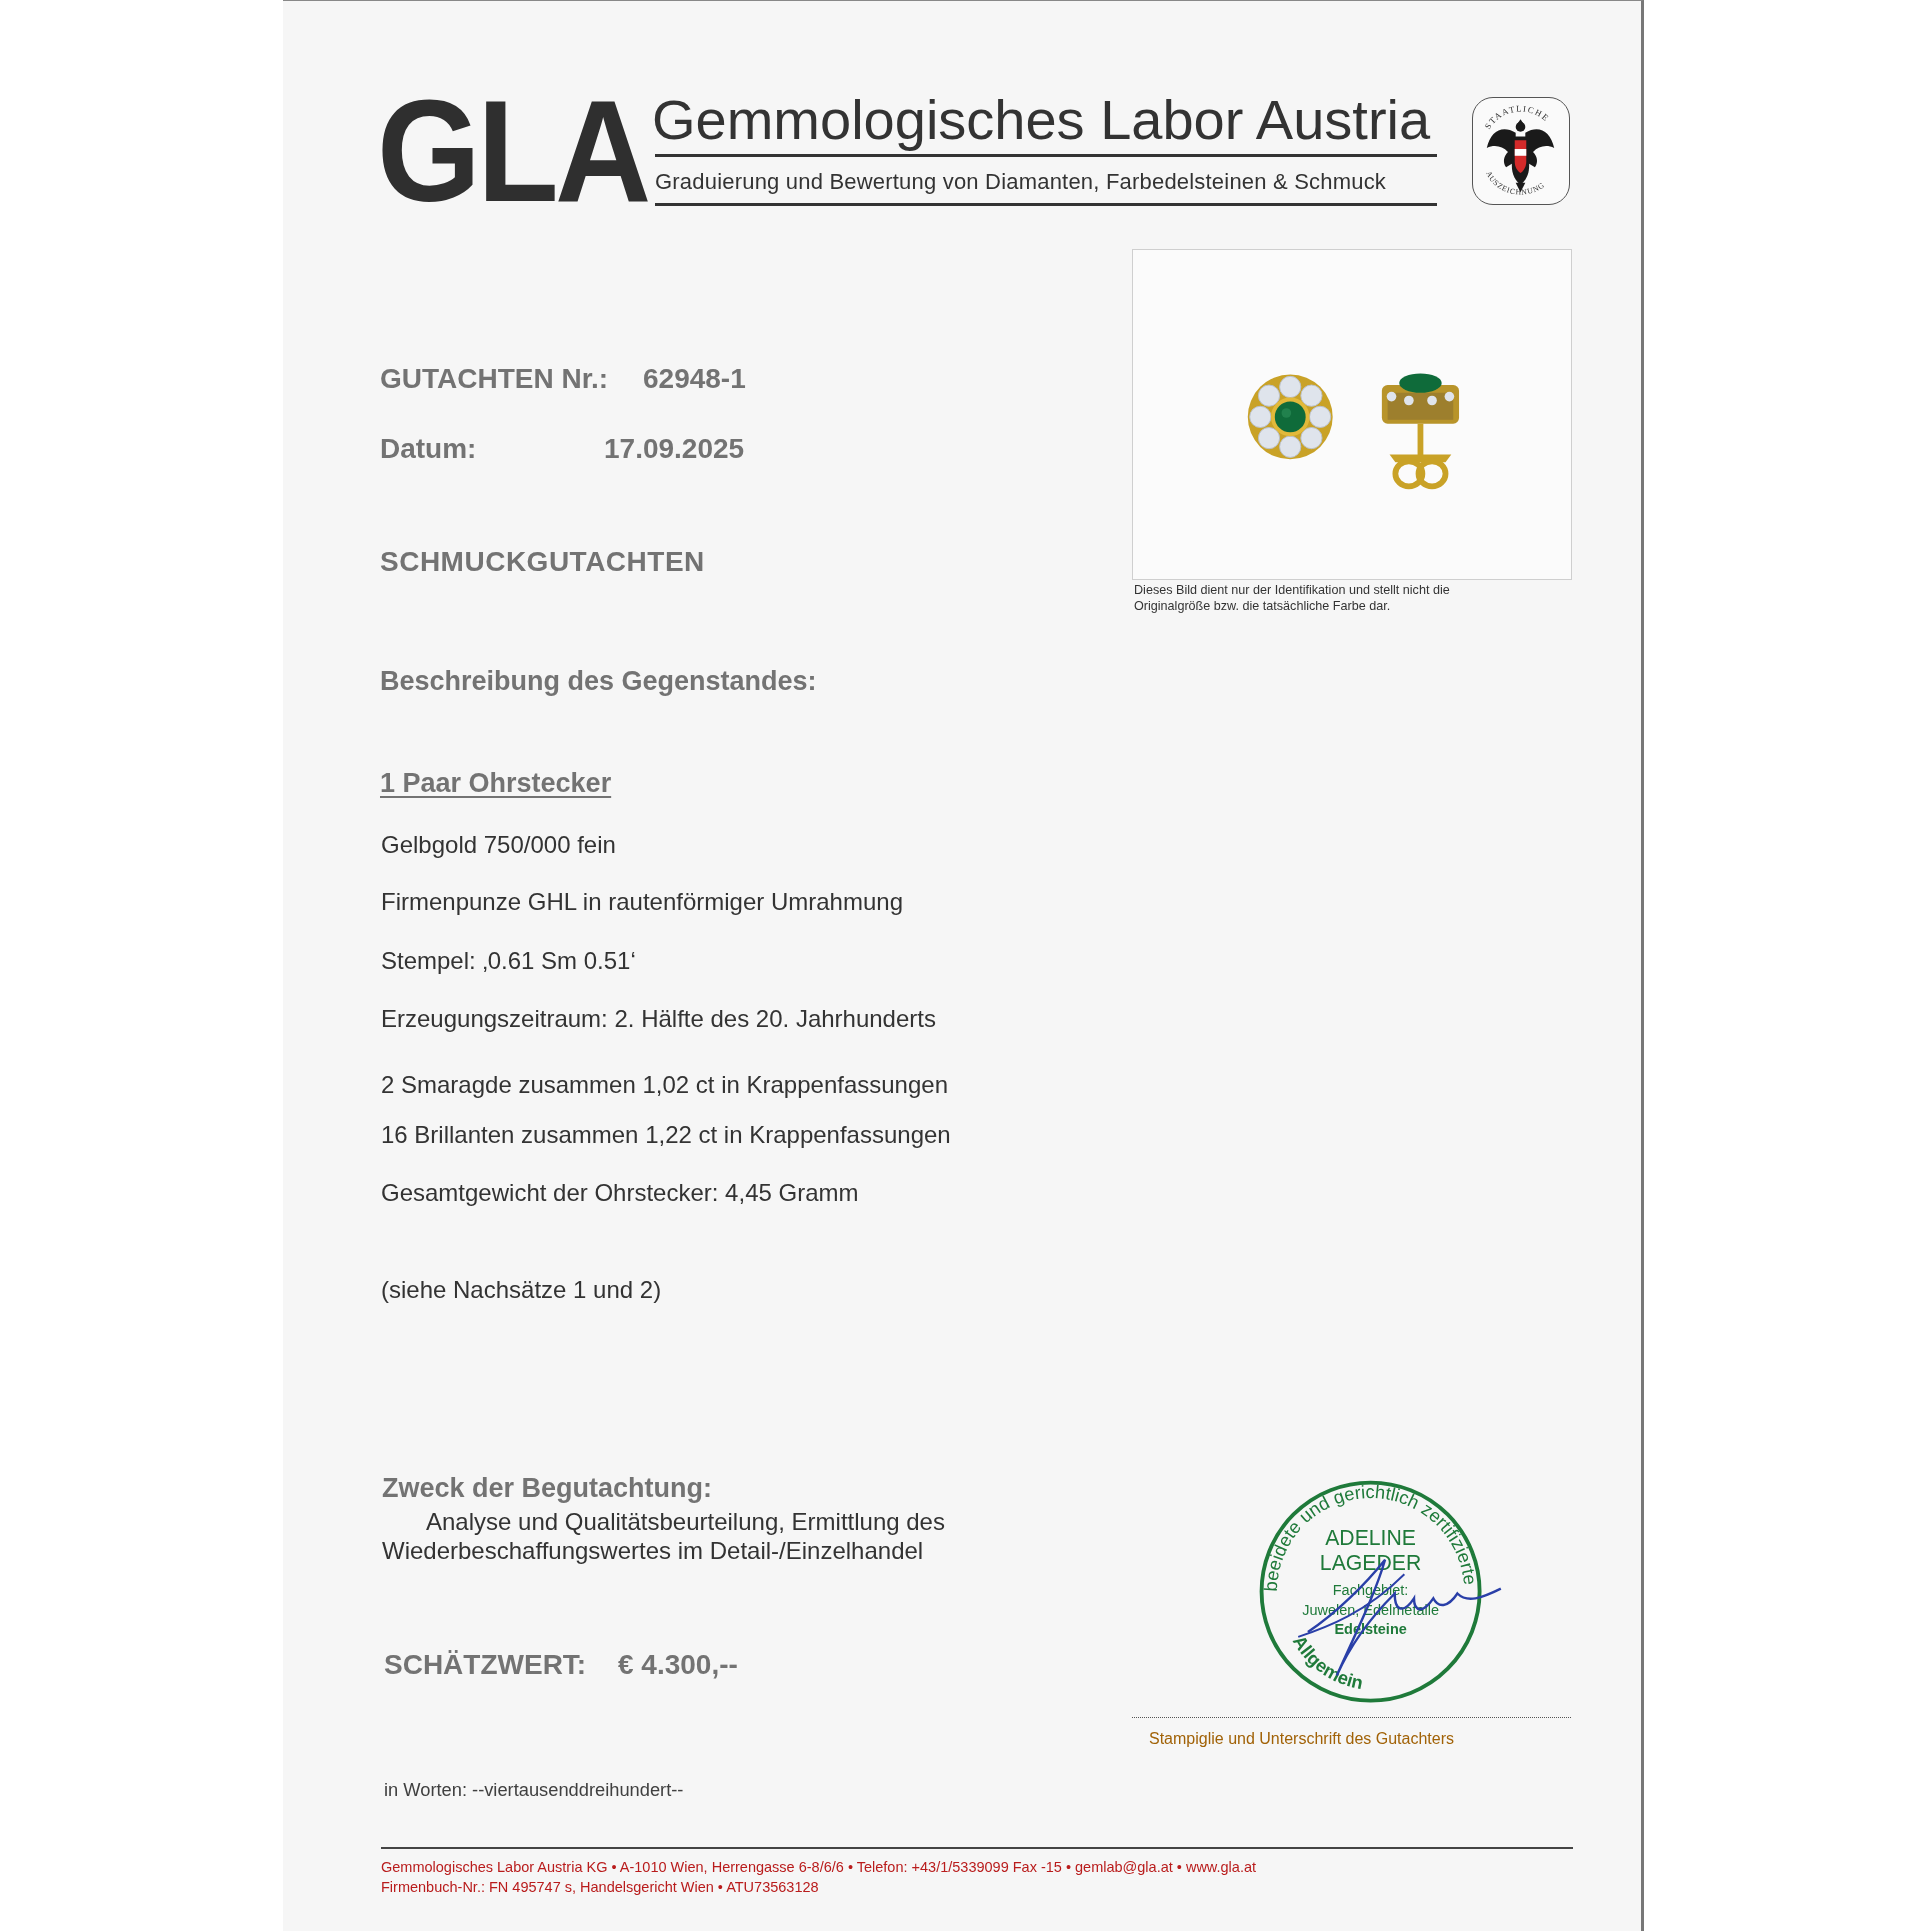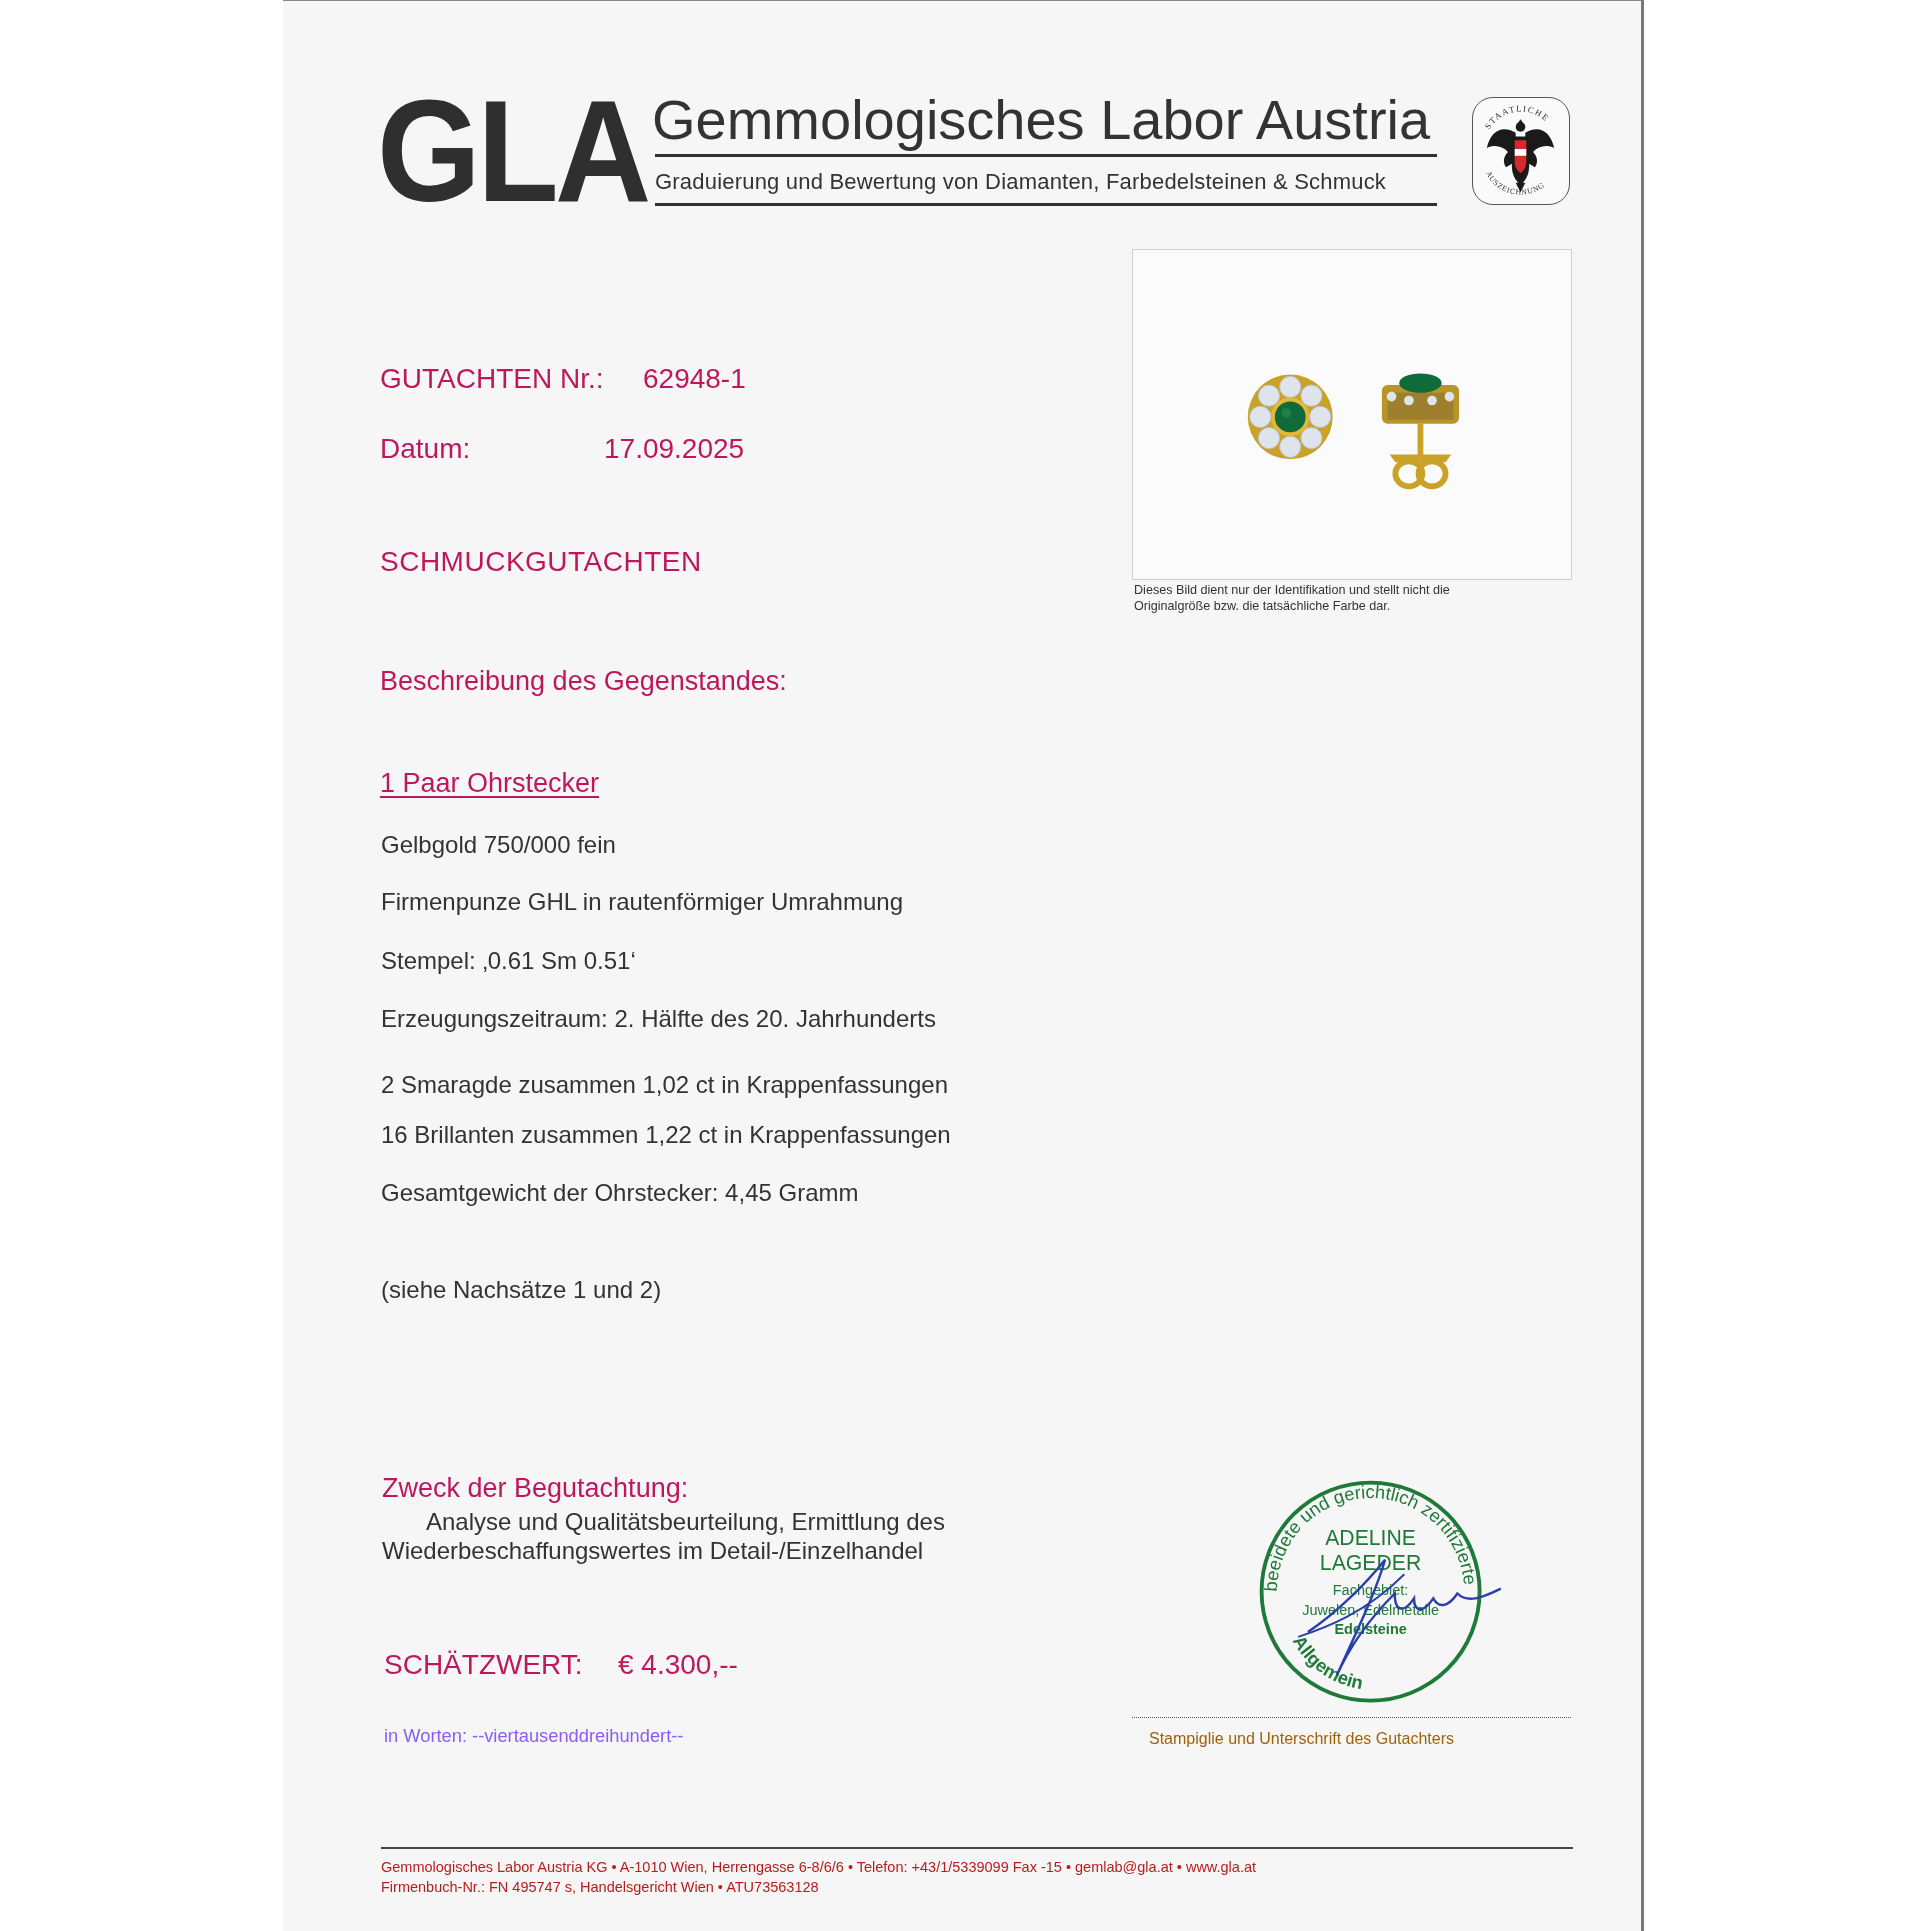--- a/index.html
+++ b/index.html
@@ -9,21 +9,21 @@
           border-top:1.9px solid #888; border-right:3.9px solid #777; box-sizing:border-box; }
   .abs { position:absolute; }
   .logo-gla { left:377px; top:79px; font-size:145px; font-weight:bold; letter-spacing:-3.9px;
               color:#2f2f2f; line-height:145px; transform:scaleX(0.92); transform-origin:left top; }
   .lab-name { left:652px; top:89px; font-size:56px; color:#333; line-height:62px; white-space:nowrap; }
   .rule1 { left:655px; top:154px; width:782px; height:2.9px; background:#333; }
   .tagline { left:655px; top:169px; font-size:22px; color:#333; white-space:nowrap; letter-spacing:0.2px; }
   .rule2 { left:655px; top:203px; width:782px; height:2.9px; background:#333; }
   .emblem { left:1472px; top:97px; width:98px; height:108px; border:1.9px solid #555; border-radius:21px;
             background:#fafafa; box-sizing:border-box; }
-  .h-bold { font-weight:normal; color:#be185d; white-space:nowrap; }
+  .h-bold { font-weight:bold; color:#737373; white-space:nowrap; }
   .body-txt { font-size:24px; color:#333; white-space:nowrap; }
   .photo-frame { left:1132px; top:249px; width:440px; height:331px; border:1.9px solid #cfcfcf;
                  background:#fbfbfb; box-sizing:border-box; }
   .photo-cap { left:1134px; top:582px; font-size:12.6px; line-height:16.4px; color:#333; width:406px; }
   .sig-line { left:1132px; top:1717px; width:439px; border-top:1.9px dotted #555; }
   .sig-cap { left:1149px; top:1730px; font-size:16px; color:#a16207; white-space:nowrap; }
   .footer-rule { left:381px; top:1847px; width:1192px; height:1.9px; background:#444; }
   .footer-line { left:381px; font-size:14.5px; color:#b91c1c; white-space:nowrap; }
   .stamp { left:1250px; top:1468px; width:241px; height:241px; }
 </style>
@@ -116,21 +116,21 @@
 <div class="abs body-txt" style="left:381px; top:1121px;">16 Brillanten zusammen 1,22 ct in Krappenfassungen</div>
 <div class="abs body-txt" style="left:381px; top:1179px;">Gesamtgewicht der Ohrstecker: 4,45 Gramm</div>
 <div class="abs body-txt" style="left:381px; top:1267px;margin-top:9px;">(siehe Nachsätze 1 und 2)</div>
 
 <div class="abs h-bold" style="left:382px; top:1473px; font-size:27px;">Zweck der Begutachtung:</div>
 <div class="abs body-txt" style="left:382px; top:1508px;margin-left:44px;">Analyse und Qualitätsbeurteilung, Ermittlung des</div>
 <div class="abs body-txt" style="left:382px; top:1537px;">Wiederbeschaffungswertes im Detail-/Einzelhandel</div>
 
 <div class="abs h-bold" style="left:384px; top:1649px; font-size:28px;">SCHÄTZWERT:</div>
 <div class="abs h-bold" style="left:618px; top:1649px; font-size:28px;">€ 4.300,--</div>
-<div class="abs" style="left:384px; top:1725px; font-size:18.3px; color:#8b5cf6; white-space:nowrap;">in Worten: --viertausenddreihundert--</div>
+<div class="abs" style="left:384px; top:1779px; font-size:18.3px; color:#404040; white-space:nowrap;">in Worten: --viertausenddreihundert--</div>
 
 <div class="abs stamp">
   <svg width="328" height="251" viewBox="0 0 340 260">
     <defs>
       <path id="ringTop" d="M28,128 A97,97 0 0 1 222,128"></path>
       <path id="ringBot" d="M40,170 A97,97 0 0 0 200,200"></path>
     </defs>
     <circle cx="125" cy="128" r="113" fill="none" stroke="#1f7a3a" stroke-width="4"></circle>
     <text font-size="19" fill="#1f7a3a" font-family="Liberation Sans, sans-serif"><textPath href="#ringTop" startOffset="0%">beeidete und gerichtlich zertifizierte Sachverständige</textPath></text>
     <text font-size="19" fill="#1f7a3a" font-family="Liberation Sans, sans-serif" font-weight="bold"><textPath href="#ringBot" startOffset="5%">Allgemein</textPath></text>

